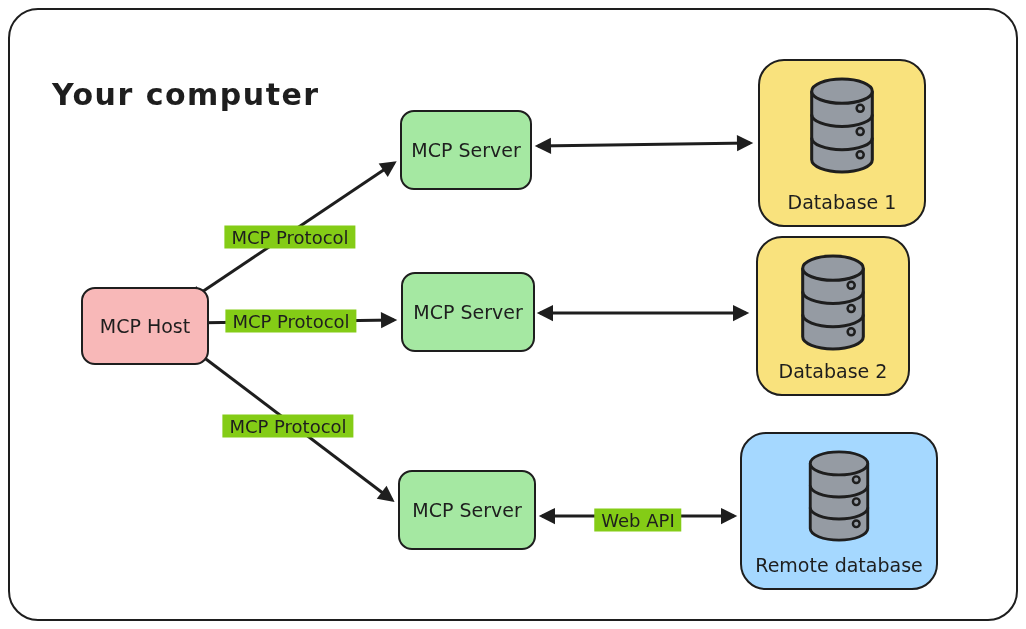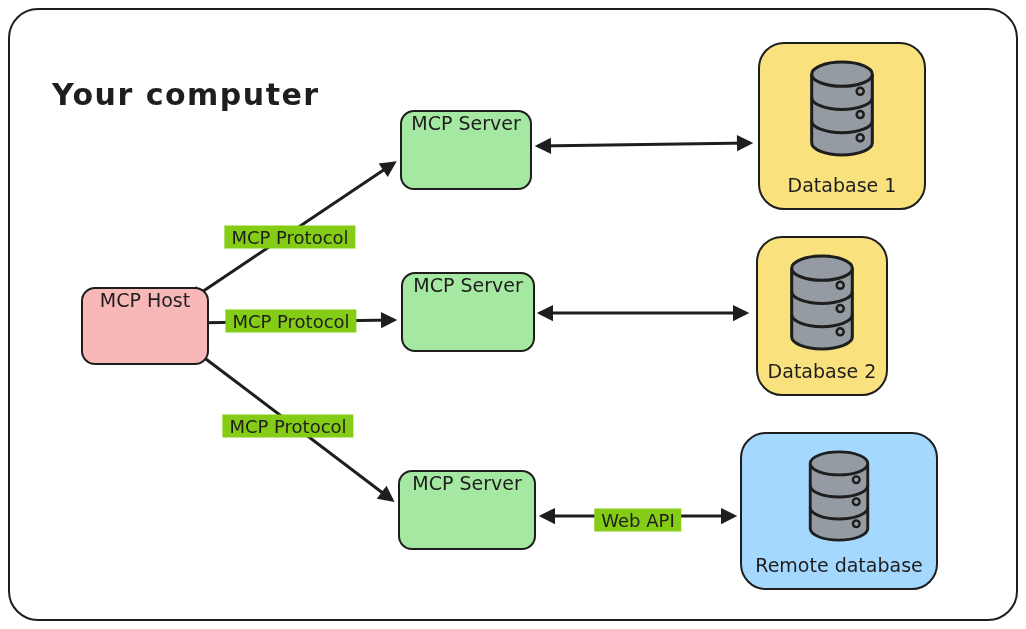--- a/index.html
+++ b/index.html
@@ -6,33 +6,33 @@
   html,body { width:1026px; height:629px; background:#ffffff;
     font-family:"DejaVu Sans", sans-serif; color:#1e1e1e; }
   .canvas { position:relative; width:1026px; height:629px; background:#fff; overflow:hidden; }
 
   .outer-frame { position:absolute; left:8px; top:8px; width:1010px; height:613px;
     border:2.5px solid #1e1e1e; border-radius:30px; background:transparent; }
 
   .title { position:absolute; left:52px; top:52px; font-size:30px; font-weight:700;
     letter-spacing:1.5px;margin-top:25px; }
 
-  .node { position:absolute; display:flex; align-items:flex-start; justify-content:center;
+  .node { position:absolute; display:flex; align-items:center; justify-content:center;
     border:2.5px solid #1e1e1e; border-radius:14px; font-size:19px; font-weight:500;
     text-align:center; }
   .host    { left:50px;  top:287px; width:128px; height:78px; background:#f8b8b8;margin-left:31px; }
   .server1 { left:400px; top:110px; width:132px; height:80px; background:#a5e8a2; }
   .server2 { left:401px; top:272px; width:134px; height:80px; background:#a5e8a2; }
   .server3 { left:398px; top:470px; width:138px; height:80px; background:#a5e8a2; }
 
   .db { position:absolute; border:2.5px solid #1e1e1e; border-radius:26px;
     display:flex; flex-direction:column; align-items:center; justify-content:space-between;
     padding:16px 10px 12px; }
-  .db1 { left:758px; top:42px;  width:168px; height:168px; background:#f9e27d; }
-  .db2 { left:756px; top:236px; width:132px; height:160px; background:#f9e27d; }
+  .db1 { left:758px; top:59px;  width:168px; height:168px; background:#f9e27d; }
+  .db2 { left:756px; top:236px; width:154px; height:160px; background:#f9e27d; }
   .dbr { left:740px; top:432px; width:198px; height:158px; background:#a5d8ff;text-align:center; }
   .db-label { font-size:19px; font-weight:500; white-space:nowrap; }
   .db-icon { flex:0 0 auto; }
 
   .edges { position:absolute; left:0; top:0; width:1026px; height:629px; pointer-events:none; }
 
   .edge-label { position:absolute; transform:translate(-50%,-50%); background:#84cc16;
     padding:1px 7px; font-size:18px; font-weight:500; white-space:nowrap; }
   .lbl1 { left:290px; top:237px; }
   .lbl2 { left:291px; top:321px; }

